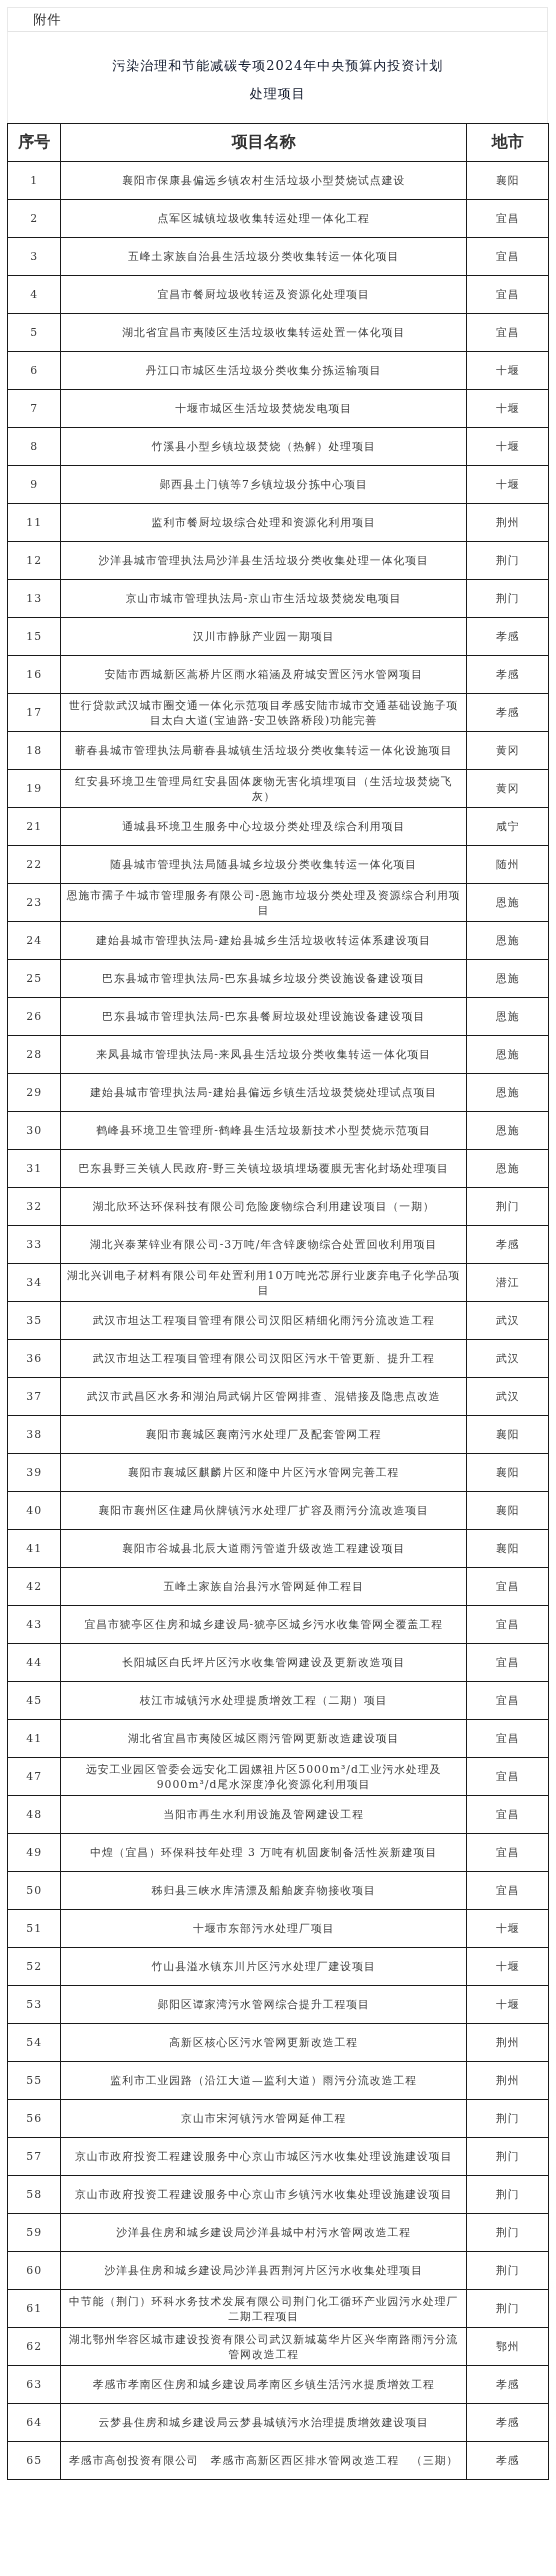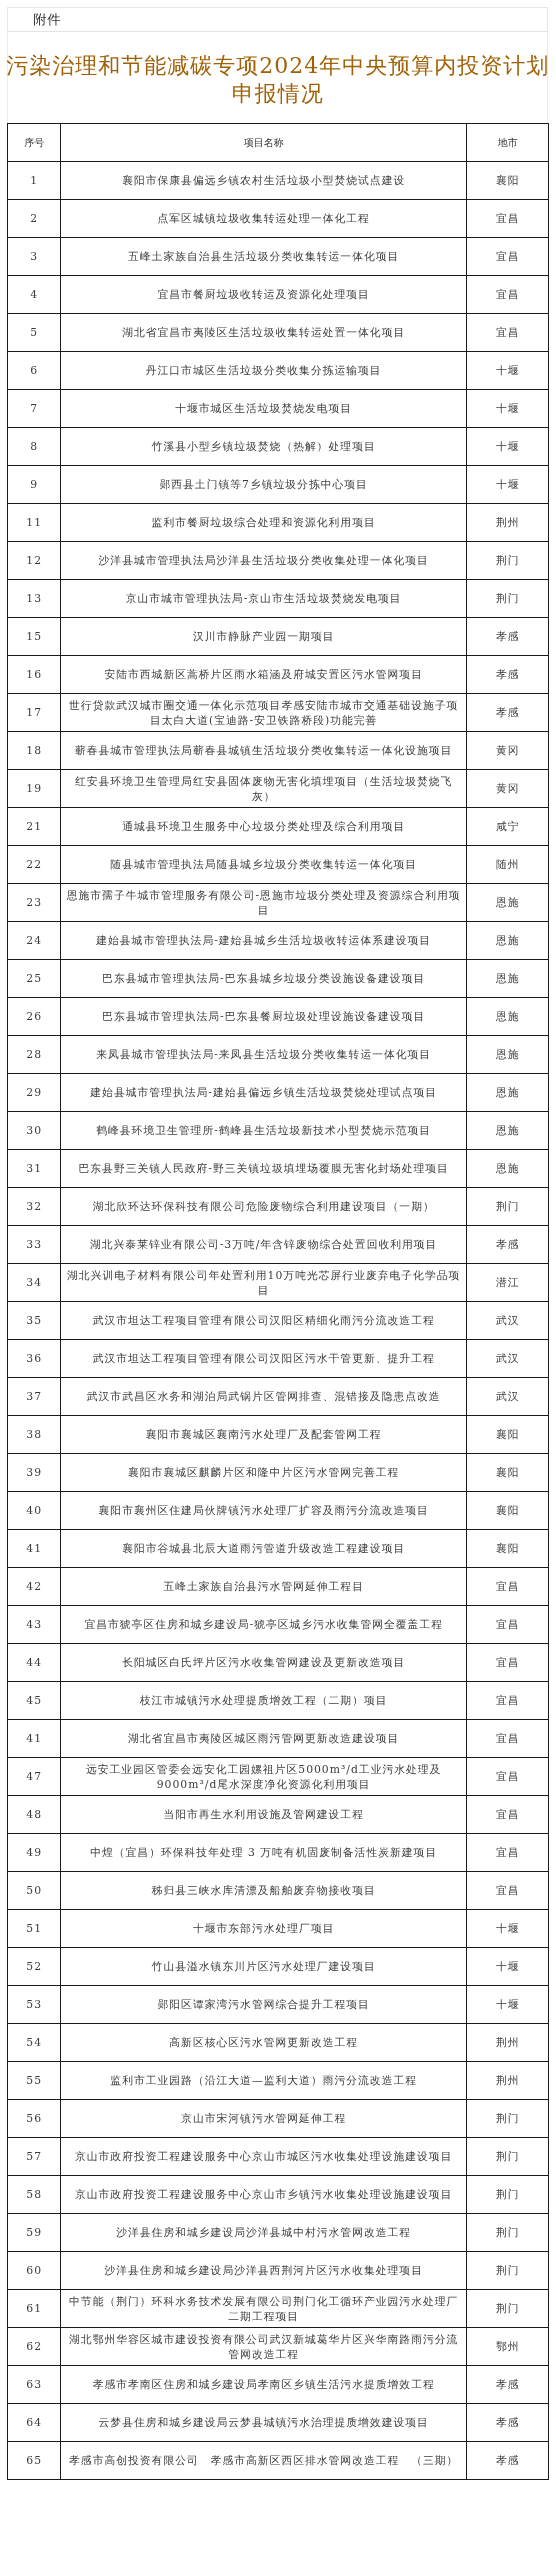--- a/index.html
+++ b/index.html
@@ -37,66 +37,67 @@
       border-left: 0.5px solid #ececec;
       border-right: 0.5px solid #ececec;
       display: flex;
       flex-direction: column;
       align-items: center;
       justify-content: center;
       text-align: center;
       padding-top: 5.2px;
     }
     .title-line {
-      font-size: 22px;
+      font-size: 13px;
       line-height: 28px;
-      color: #a16207;
+      color: #0f172a;
       letter-spacing: 1px;
       white-space: nowrap;
     }
     table.grid {
       width: 541px;
       border-collapse: collapse;
       table-layout: fixed;
     }
     table.grid col.c-no { width: 53px; }
     table.grid col.c-name { width: 406px; }
     table.grid col.c-city { width: 82px; }
     table.grid th, table.grid td {
       border: 1px solid #1a1a1a;
       text-align: center;
       vertical-align: middle;
       font-weight: normal;
       color: #3c3c3c;
     }
     table.grid th {
       height: 38px;
-      font-size: 10px;
+      font-size: 16px;
       color: #333;
+      font-weight: bold;
     }
     table.grid td {
       height: 38px;
       font-size: 10.8px;
       line-height: 15px;
       letter-spacing: 1px;
     }
     td.no { font-size: 10.3px; letter-spacing: 0; }
     td.name { padding: 0 5.2px; }
     td.city { font-size: 10.8px; }
   </style>
 </head>
 <body>
 
 <div class="page">
   <div class="attach-box">
     <span class="attach-label">附件</span>
   </div>
   <div class="title-box">
     <div class="title-line">污染治理和节能减碳专项2024年中央预算内投资计划</div>
-    <div class="title-line">申报情况</div>
+    <div class="title-line">处理项目</div>
   </div>
   <table class="grid">
     <colgroup>
       <col class="c-no">
         <col class="c-name">
         <col class="c-city">
     </colgroup>
     <thead>
       <tr>
         <th>序号</th>

